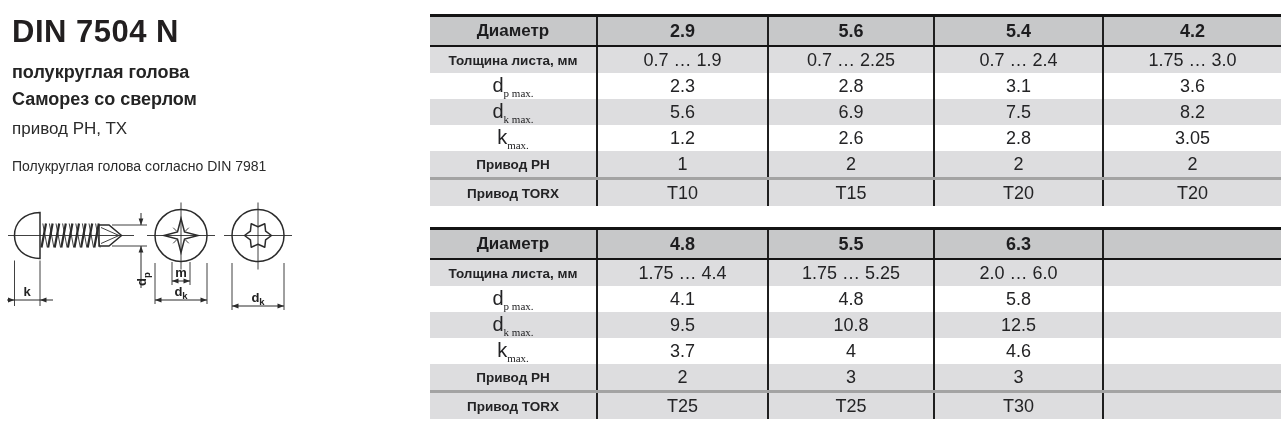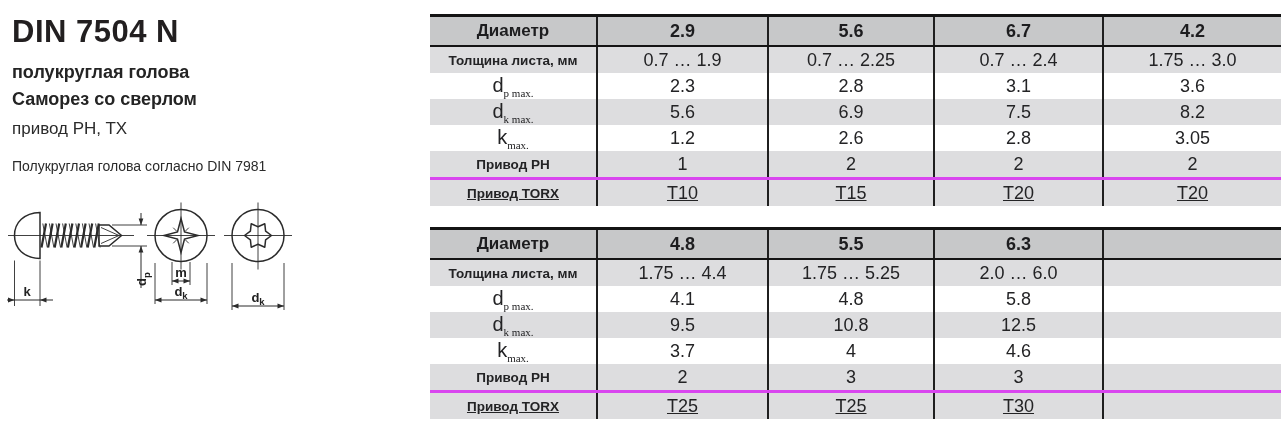--- a/index.html
+++ b/index.html
@@ -22,21 +22,21 @@
   
   .tables{position:absolute;left:430px;top:14px;width:851px;}
   .tbl{border-collapse:collapse;table-layout:fixed;width:851px;}
   .tbl col.c0{width:167px}.tbl col.c1{width:171px}.tbl col.c2{width:166px}.tbl col.c3{width:169px}.tbl col.c4{width:178px}
   .tbl th,.tbl td{padding:0;text-align:center;vertical-align:middle;border-right:2px solid #1f1f1f;white-space:nowrap;overflow:hidden;}
   .tbl th:last-child,.tbl td:last-child{border-right:none;}
   .tbl thead th{background:#c7c8c9;height:28px;border-top:3px solid #141414;border-bottom:2px solid #141414;font-size:18px;font-weight:700;color:#1d1d1f;}
   .tbl thead th.hl{font-size:17px;}
   .tbl tbody td{height:26px;font-size:18px;color:#232325;font-weight:400;}
   .tbl tbody tr.g td{background:#dddddf;}
-  .tbl tbody tr.gap td{border-top:3px solid #d946ef;text-decoration:underline;}
+  .tbl tbody tr.gap td{border-top:3px solid #a3a3a3;}
   .tbl tbody td.lbl-b{font-weight:700;font-size:13.5px;}
   .tbl tbody td.lbl-d{font-size:20px;}
   .tbl tbody td.lbl-d sub{font-size:11px;font-family:Liberation Serif, serif;}
   .t2{margin-top:21px;}
 </style>
 </head>
 <body>
 
 <div class="title">DIN 7504 N</div>
 <div class="subtitle">
@@ -119,21 +119,21 @@
         <col class="c1">
         <col class="c2">
         <col class="c3">
         <col class="c4">
       </colgroup>
     <thead>
       <tr>
         <th class="hl">Диаметр</th>
         <th>2.9</th>
         <th>5.6</th>
-        <th>6.7</th>
+        <th>5.4</th>
         <th>4.2</th>
       </tr>
     </thead>
     <tbody>
       <tr class="g">
         <td class="lbl-b">Толщина листа, мм</td>
         <td>0.7 … 1.9</td>
         <td>0.7 … 2.25</td>
         <td>0.7 … 2.4</td>
         <td>1.75 … 3.0</td>

